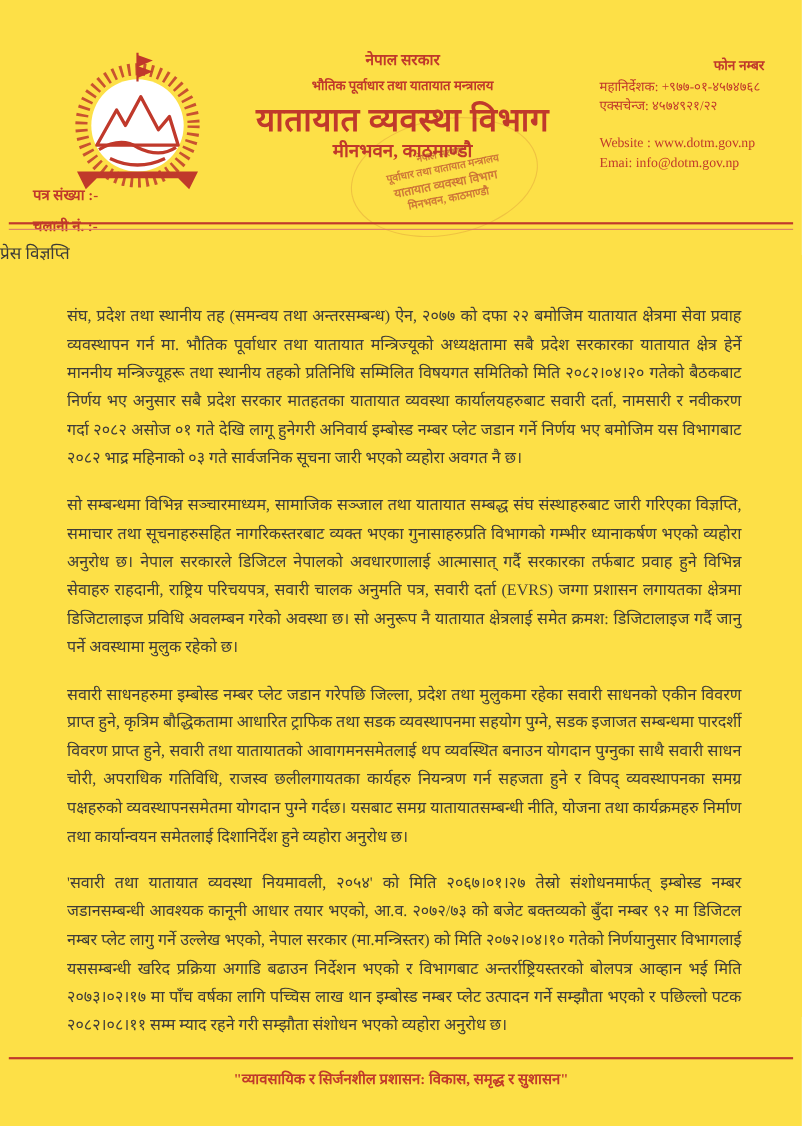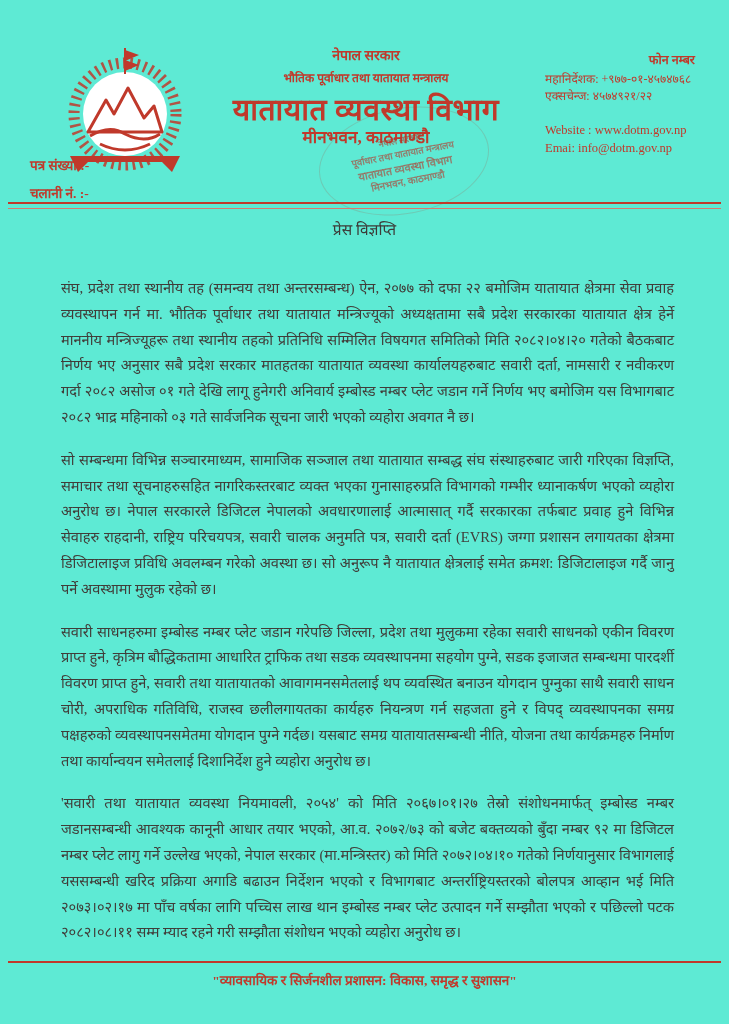--- a/index.html
+++ b/index.html
@@ -2,33 +2,33 @@
 <html><head>
 <meta charset="utf-8">
 <style>
   html,body{margin:0;padding:0;}
   body{
     width:729px;height:1024px;background:#f6f5f3;
     font-family:"Liberation Serif","DejaVu Serif",serif;
     -webkit-font-smoothing:antialiased;
   }
   .page{
-    position:relative;width:729px;height:1024px;background:#5eead4;overflow:hidden;
+    position:relative;width:729px;height:1024px;background:#fde047;overflow:hidden;
   }
   
   .emblem{position:absolute;left:50px;top:44px;width:150px;height:142px;}
   .head-center{position:absolute;left:196px;top:46px;width:340px;text-align:center;color:#c0392b;}
   .gov-line{font-size:14px;font-weight:bold;line-height:20px;}
   .ministry-line{font-size:12px;font-weight:bold;line-height:25px;}
   .dept-line{font-size:30px;font-weight:bold;line-height:38px;letter-spacing:.5px;}
   .addr-line{font-size:17px;font-weight:bold;line-height:18px;}
   .head-right{position:absolute;left:545px;top:52px;width:180px;color:#c0392b;font-size:12px;line-height:17px;}
   .phone-title{text-align:right;font-weight:bold;font-size:12.5px;margin-bottom:2px;width:150px;}
   .contact-block{margin-top:16px;font-size:12.5px;line-height:18px;}
-  .ref-block{position:absolute;left:30px;top:152px;color:#c0392b;font-size:13.5px;font-weight:bold;line-height:28px;}
+  .ref-block{position:absolute;left:30px;top:164px;color:#c0392b;font-size:13.5px;font-weight:bold;line-height:28px;}
   
   .stamp{
     position:absolute;left:318px;top:108px;width:170px;height:104px;
     transform:rotate(-11deg);
     color:rgba(179,60,46,.62);
     text-align:center;
     border:1px solid rgba(179,60,46,.18);
     border-radius:50%;
     display:flex;flex-direction:column;justify-content:center;
     font-weight:bold;
@@ -38,21 +38,21 @@
   .stamp .s1{font-size:9px;}
   .stamp .s2{font-size:9.5px;}
   .stamp .s3{font-size:11px;}
   .stamp .s4{font-size:10px;}
   .rule-top{
     position:absolute;left:8px;right:8px;top:202px;height:4px;
     border-top:2px solid #c0392b;border-bottom:1px solid #d97b6c;
   }
   
   .doc-title{
-    position:absolute;top:218px;left:0;width:729px;text-align:center;
+    position:absolute;top:218px;left:0;width:729px;
     font-size:15.5px;color:#3c3a37;font-weight:500;
   }
   .content{
     position:absolute;left:61px;top:244px;width:613px;
     color:#403d39;font-size:14.6px;line-height:25.8px;text-align:justify;margin-top:32px;
   }
   .content p{margin:0 0 17px 0;}
   
   .rule-bottom{
     position:absolute;left:8px;right:8px;top:961px;height:3px;

